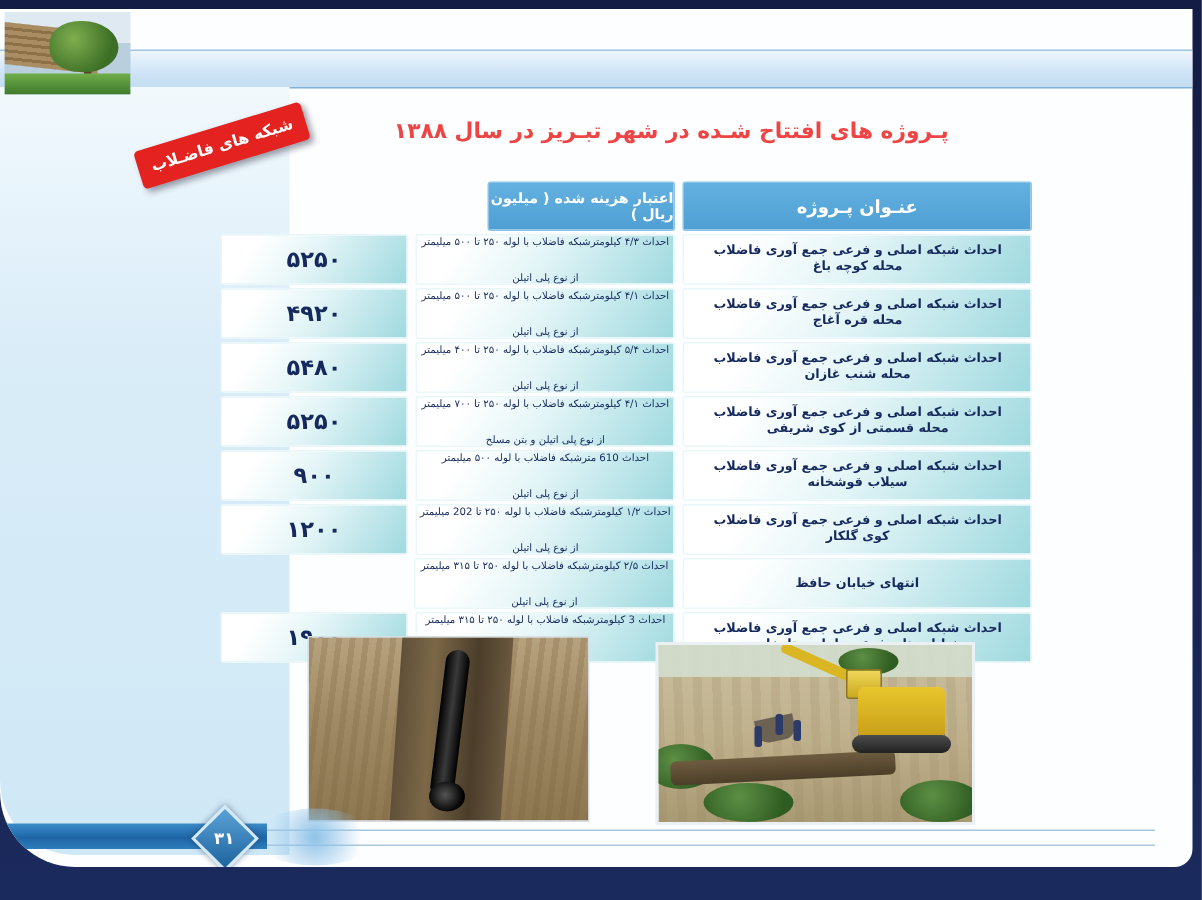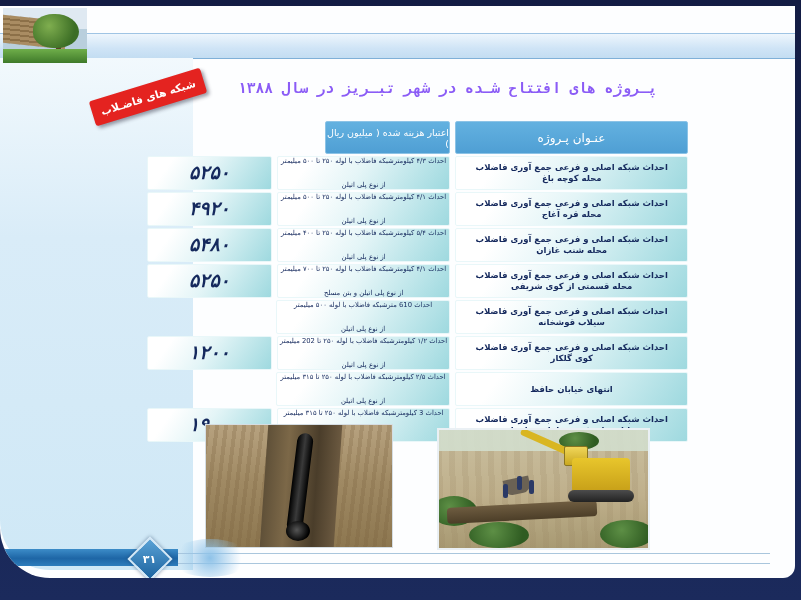--- a/index.html
+++ b/index.html
@@ -20,46 +20,46 @@
         background:repeating-linear-gradient(#a98c62 0 3px,#8c7048 3px 5px);
         transform:skewY(6deg);}
   .grass{position:absolute;left:0;bottom:0;width:100%;height:14px;
          background:linear-gradient(#6fae4a,#3f7a2a);}
   .tree{position:absolute;right:8px;top:6px;width:46px;height:34px;border-radius:50% 60% 55% 50%;
         background:radial-gradient(circle at 35% 35%,#7fae4f,#3c6e25 70%);}
   .trunk{position:absolute;right:26px;top:34px;width:5px;height:16px;background:#5c4326;}
 
   
   .title{position:absolute;left:195px;top:74px;width:505px;text-align:center;direction:rtl;
-         color:#8b5cf6;font-size:14.5px;font-weight:bold;letter-spacing:.5px;font-family:Liberation Mono, monospace;}
+         color:#ef4444;font-size:14.5px;font-weight:bold;letter-spacing:.5px;}
   .stamp{position:absolute;left:90px;top:78px;transform:rotate(-17deg);background:#e42320;
          color:#fff;font-size:10.5px;font-weight:bold;padding:7px 9px;border-radius:3px;
          box-shadow:2px 3px 4px rgba(40,40,60,.45);direction:rtl;white-space:nowrap;}
 
   
   .panel{position:absolute;left:0;top:52px;width:193px;height:512px;
          background:linear-gradient(to bottom,#f2f9fd 0%,#d9ecf8 35%,#cfe8f6 100%);
          border-bottom-left-radius:50px;}
 
   
   .tbl{position:absolute;left:147px;top:115px;width:541px;direction:rtl;
        display:flex;flex-direction:column;gap:2px;}
   .trow{display:flex;gap:5px;}
-  .hcell{background:linear-gradient(#63b1e0,#4f9fd4);color:#fff;font-weight:normal;
+  .hcell{background:linear-gradient(#63b1e0,#4f9fd4);color:#fff;font-weight:bold;
          display:flex;align-items:center;justify-content:center;height:31px;
          border:1px solid #8cc3e6;border-radius:2px;direction:rtl;}
   .c-title{width:231px;} .c-spec{width:172px;} .c-credit{width:123px;}
   .hcell.c-title,.hcell.c-spec{font-size:12px;} .hcell.c-credit{font-size:9.5px;}
   .bcell{height:32px;border:1px solid #e9f7f9;border-radius:2px;direction:rtl;
          display:flex;flex-direction:column;align-items:center;justify-content:center;
          background:linear-gradient(125deg,#ffffff 18%,#e4f5f7 48%,#9ed9df 100%);
          color:#15295d;text-align:center;line-height:1.25;}
   .bcell.c-title{font-size:8.5px;font-weight:bold;}
   .bcell.c-spec{font-size:6.8px;gap:16px;}
-  .bcell.c-credit{font-size:19px;font-weight:bold;letter-spacing:1px;font-style:italic;}
+  .bcell.c-credit{font-size:15px;font-weight:bold;letter-spacing:1px;}
 
   
   .photo{position:absolute;overflow:hidden;border:1px solid #d5dde3;}
   .p-trench{left:205px;top:418px;width:186px;height:122px;
             background:
               repeating-linear-gradient(97deg,rgba(120,95,60,.25) 0 4px,rgba(0,0,0,0) 4px 9px),
               linear-gradient(#b7a27f 0%,#a08a64 45%,#8d7750 100%);}
   .trench-cut{position:absolute;left:58px;top:0;width:74px;height:122px;
               background:linear-gradient(to right,#5f5038,#7c6848 30%,#4a3d2a 70%,#6b5940);
               transform:skewX(-4deg);}
@@ -175,20 +175,21 @@
 
       <div class="trow">
         <div class="bcell c-title">
           <span>احداث شبکه اصلی و فرعی جمع آوری فاضلاب</span>
           <span>سیلاب قوشخانه</span>
         </div>
         <div class="bcell c-spec">
           <span>احداث 610 مترشبکه فاضلاب با لوله ۵۰۰ میلیمتر</span>
           <span>از نوع پلی اتیلن</span>
         </div>
+        <div class="bcell c-credit">۹۰۰</div>
       </div>
 
       <div class="trow">
         <div class="bcell c-title">
           <span>احداث شبکه اصلی و فرعی جمع آوری فاضلاب</span>
           <span>کوی گلکار</span>
         </div>
         <div class="bcell c-spec">
           <span>احداث ۱/۲ کیلومترشبکه فاضلاب با لوله ۲۵۰ تا 202 میلیمتر</span>
           <span>از نوع پلی اتیلن</span>

